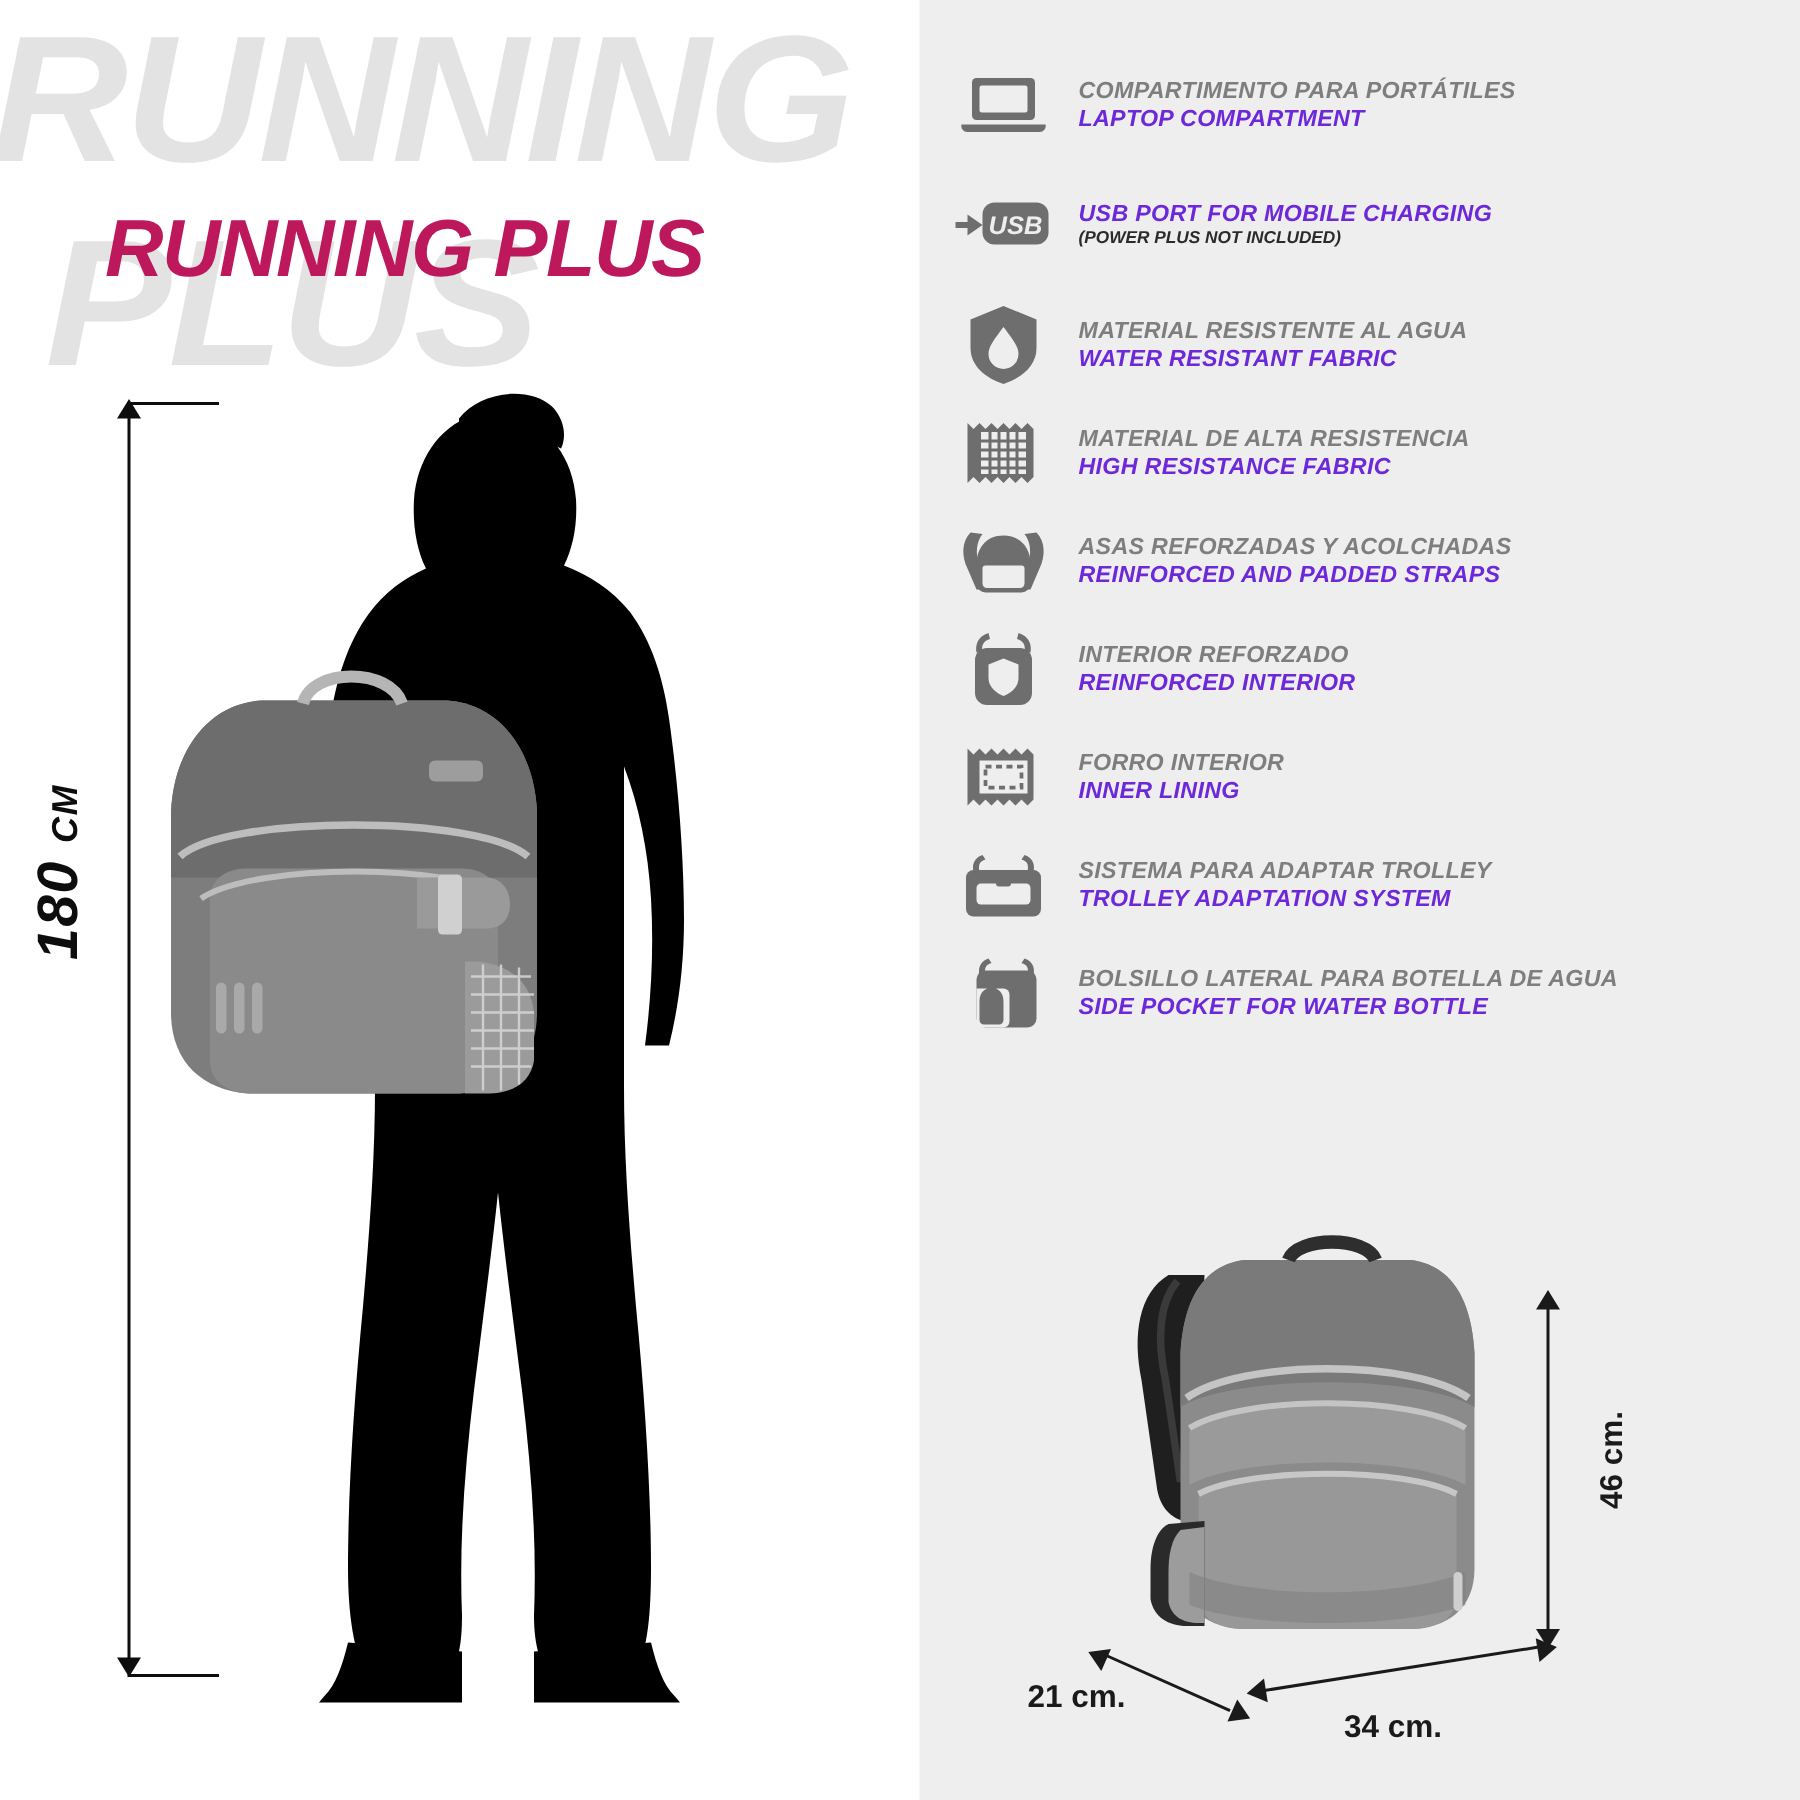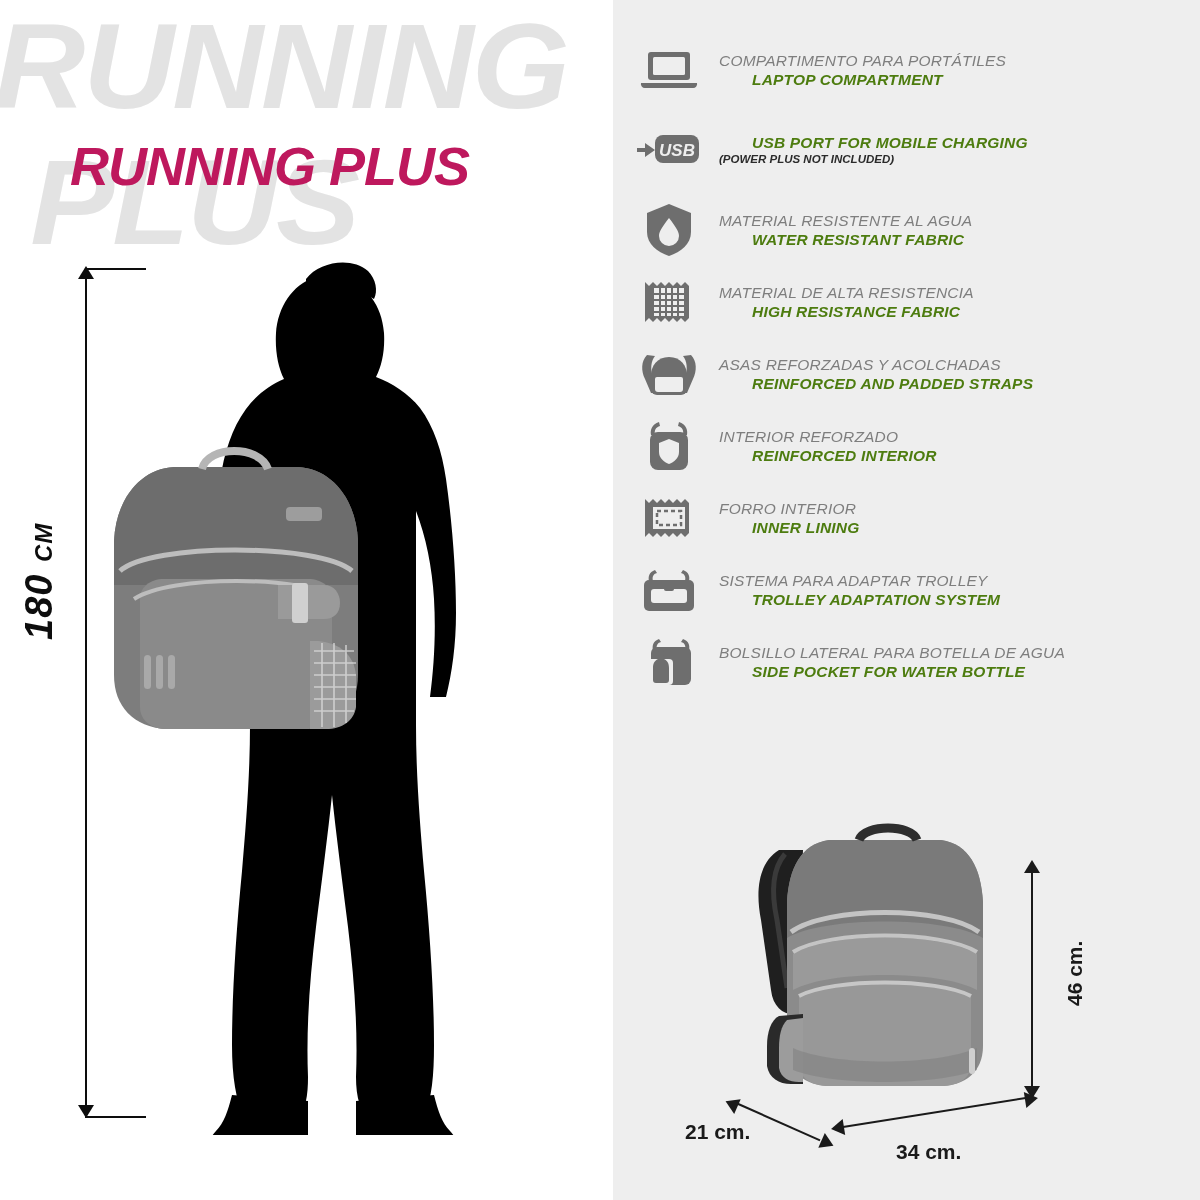--- a/index.html
+++ b/index.html
@@ -123,37 +123,36 @@
     flex: 0 0 72px;
     height: 62px;
     display: flex;
     align-items: center;
     justify-content: center;
     color: #6e6e6e;
   }
   .feature .ftext { flex: 1 1 auto; }
   .ftext .es {
     font-size: 15.5px;
-    font-weight: normal;
+    font-weight: bold;
     font-style: italic;
     color: #7e7e7e;
     letter-spacing: 0.2px;
     line-height: 1.25;
     white-space: nowrap;
   }
   .ftext .es .small { font-size: 12.5px; }
   .ftext .en {
     font-size: 15.5px;
     font-weight: bold;
     font-style: italic;
-    color: #4d7c0f;
+    color: #6d28d9;
     letter-spacing: 0.2px;
     line-height: 1.25;
     white-space: nowrap;
-    margin-left: 33px;
   }
   .ftext .en2 {
     font-size: 11.5px;
     font-weight: bold;
     font-style: italic;
     color: #2b2b2b;
     line-height: 1.2;
     white-space: nowrap;
   }
   .feature.tall { height: 88px; }

